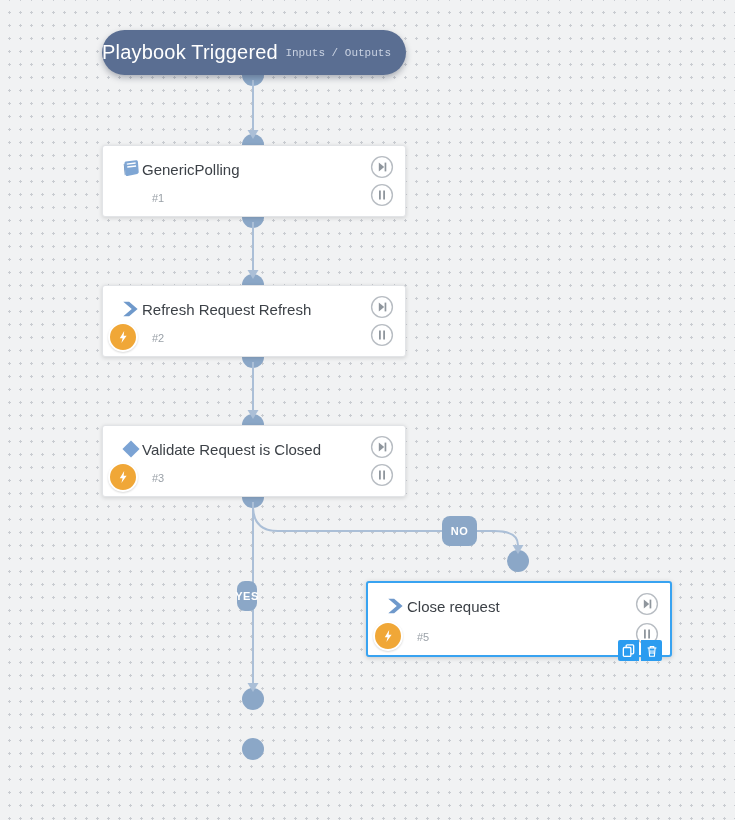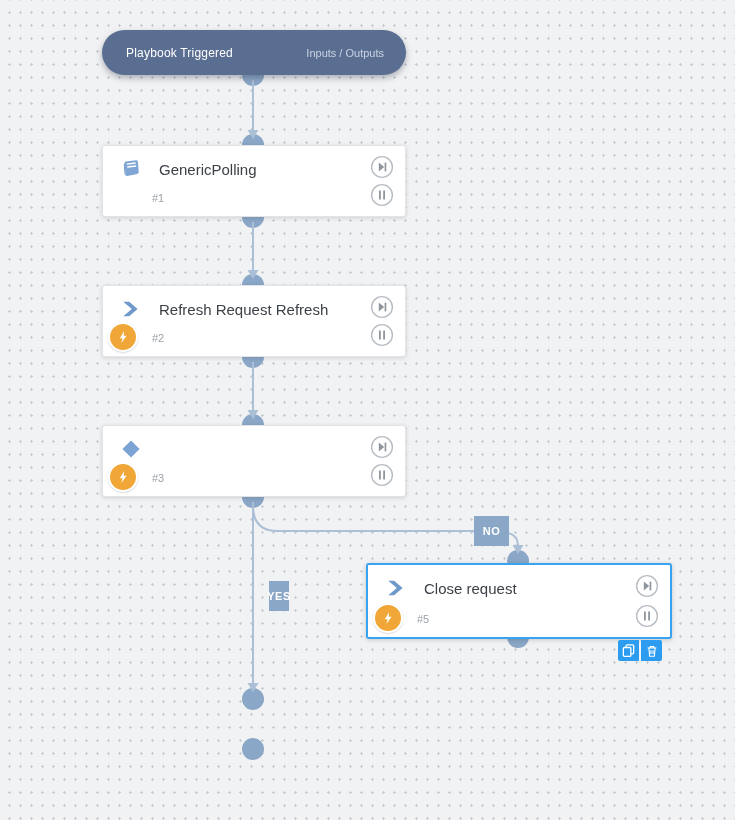--- a/index.html
+++ b/index.html
@@ -21,55 +21,55 @@
     position:absolute;width:22px;height:22px;border-radius:50%;
     background:#8ba7c7;z-index:1;
   }
   .pill{
     position:absolute;left:102px;width:304px;
     background:#5a6e92;border-radius:24px;
     box-shadow:0 3px 6px rgba(40,50,70,.35);
     display:flex;align-items:center;justify-content:space-between;
     z-index:3;cursor:pointer;
   }
-  .pill-title{color:#ffffff;font-size:12px;padding-left:24px;letter-spacing:.2px;}
-  .pill-link{color:#c9d2e2;font-size:11px;padding-right:22px;cursor:pointer;}
+  .pill-title{color:#ffffff;font-size:20px;letter-spacing:.2px;}
+  .pill-link{color:#c9d2e2;font-size:11px;padding-right:15px;cursor:pointer;font-family:Liberation Mono, monospace;}
   .card{
     position:absolute;width:304px;height:72px;box-sizing:border-box;
     background:#ffffff;border:1px solid #e2e4e7;border-radius:3px;
     box-shadow:0 1px 4px rgba(0,0,0,.14);
     z-index:3;cursor:pointer;
   }
   .card.selected{
     width:306px;height:76px;
     border:2px solid #38a3f1;
     box-shadow:0 1px 5px rgba(0,0,0,.18);
   }
   .card-top{
     position:absolute;left:17px;top:10px;right:44px;height:26px;
-    display:flex;align-items:center;gap:17px;
+    display:flex;align-items:center;
   }
   .card-title{font-size:15px;color:#3c4147;white-space:nowrap;}
   .card-num{position:absolute;left:49px;bottom:12px;font-size:11px;color:#9aa1a8;}
   .ctrl{
     position:absolute;right:11px;width:24px;height:24px;
     background:transparent;border:none;padding:0;cursor:pointer;
   }
   .ctrl.skip{top:9px;} .ctrl.pause{bottom:9px;}
   .badge{
     position:absolute;left:5px;bottom:4px;width:30px;height:30px;border-radius:50%;
     background:#f0a737;border:2px solid #ffffff;box-sizing:border-box;
     display:flex;align-items:center;justify-content:center;
     box-shadow:0 1px 2px rgba(0,0,0,.15);
   }
   .branch-label{
     position:absolute;z-index:4;
-    background:#8ba7c7;border-radius:0;
+    background:#8ba7c7;border-radius:8px;
     color:#ffffff;font-size:11px;font-weight:bold;letter-spacing:.5px;
-    display:flex;align-items:center;justify-content:center;margin-left:32px;
+    display:flex;align-items:center;justify-content:center;
   }
   .toolbar{
     position:absolute;left:618px;top:640px;z-index:5;
     display:flex;gap:2px;
   }
   .toolbar button{
     width:21px;height:21px;border:none;padding:0;margin:0;
     background:#2b9cf0;display:flex;align-items:center;justify-content:center;
     cursor:pointer;
   }
@@ -170,20 +170,21 @@
           <rect x="13.2" y="7.5" width="1.8" height="9" fill="#8f969d"></rect>
         </svg>
     </button>
   </div>
 
   <div class="card" style="left:102px;top:425px">
     <div class="card-top">
       <svg class="task-icon" width="22" height="22" viewBox="0 0 20 20">
         <rect x="4.5" y="4.5" width="11" height="11" transform="rotate(45 10 10)" fill="#7ba3d4"></rect>
       </svg>
+      <span class="card-title">Validate Request is Closed</span>
     </div>
     <span class="card-num">#3</span>
     <div class="badge">
       <svg width="16" height="16" viewBox="0 0 20 20">
           <path d="M11.5 2.5 L6 11.5 H9.5 L8 17.5 L14.5 8.5 H10.8 Z" fill="#ffffff"></path>
         </svg>
     </div>
     <button class="ctrl skip">
       <svg width="24" height="24" viewBox="0 0 24 24">
           <circle cx="12" cy="12" r="10.4" fill="#ffffff" stroke="#b8bdc3" stroke-width="1.4"></circle>
@@ -196,21 +197,21 @@
           <circle cx="12" cy="12" r="10.4" fill="#ffffff" stroke="#b8bdc3" stroke-width="1.4"></circle>
           <rect x="9" y="7.5" width="1.8" height="9" fill="#8f969d"></rect>
           <rect x="13.2" y="7.5" width="1.8" height="9" fill="#8f969d"></rect>
         </svg>
     </button>
   </div>
 
   <div class="branch-label" style="left:237px;top:581px;width:20px;height:30px">YES</div>
   <div class="branch-label" style="left:442px;top:516px;width:35px;height:30px">NO</div>
 
-  <div class="card selected" style="left:366px;top:563px">
+  <div class="card selected" style="left:366px;top:581px">
     <div class="card-top">
       <svg class="task-icon" width="22" height="22" viewBox="0 0 20 20">
         <path d="M3 3.5 H8.3 L16 10 L8.3 16.5 H3 L10.7 10 Z" fill="#6f99cb"></path>
       </svg>
       <span class="card-title">Close request</span>
     </div>
     <span class="card-num">#5</span>
     <div class="badge">
       <svg width="16" height="16" viewBox="0 0 20 20">
           <path d="M11.5 2.5 L6 11.5 H9.5 L8 17.5 L14.5 8.5 H10.8 Z" fill="#ffffff"></path>

